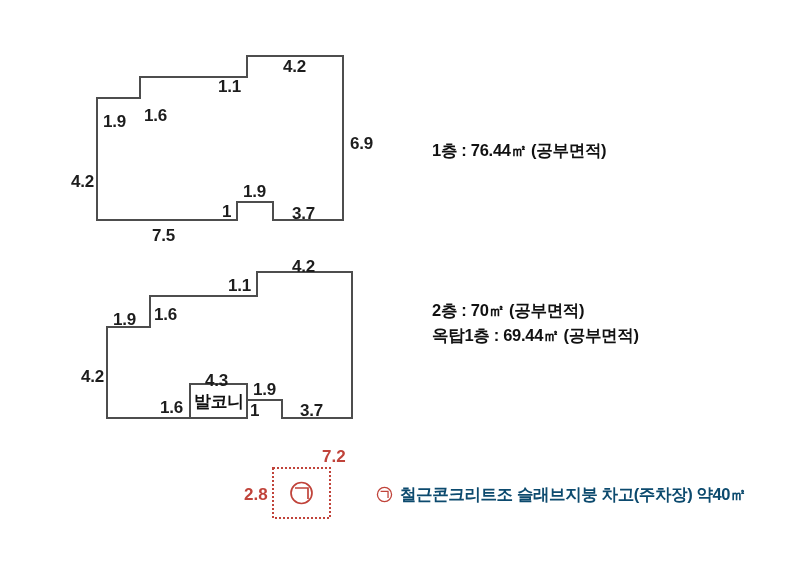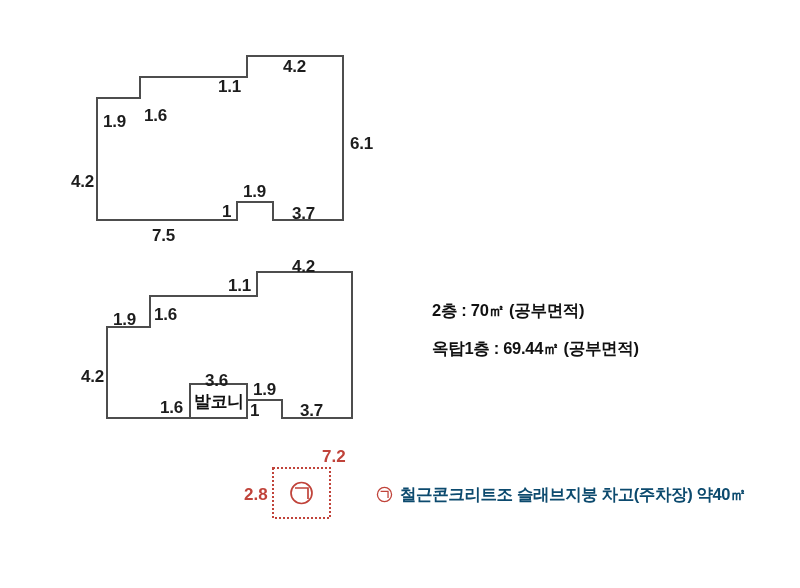--- a/index.html
+++ b/index.html
@@ -160,42 +160,43 @@
       <path class="garage-symbol-mark" d="M 295,488 L 308,488 L 308,499"></path>
     </g>
 
   </svg>
 
   <div class="dim" style="left:283px; top:58px;">4.2</div>
   <div class="dim" style="left:218px; top:78px;">1.1</div>
   <div class="dim" style="left:144px; top:107px;">1.6</div>
   <div class="dim" style="left:103px; top:113px;">1.9</div>
   <div class="dim" style="left:71px;  top:173px;">4.2</div>
-  <div class="dim" style="left:350px; top:135px;">6.1</div>
+  <div class="dim" style="left:350px; top:135px;">6.9</div>
   <div class="dim" style="left:243px; top:183px;">1.9</div>
   <div class="dim" style="left:222px; top:203px;">1</div>
   <div class="dim" style="left:292px; top:205px;">3.7</div>
   <div class="dim" style="left:152px; top:227px;">7.5</div>
 
+  <div class="note" style="left:432px; top:138px;">1층 : 76.44㎡ (공부면적)</div>
 
   <div class="dim" style="left:292px; top:258px;">4.2</div>
   <div class="dim" style="left:228px; top:277px;">1.1</div>
   <div class="dim" style="left:154px; top:306px;">1.6</div>
   <div class="dim" style="left:113px; top:311px;">1.9</div>
   <div class="dim" style="left:81px;  top:368px;">4.2</div>
-  <div class="dim" style="left:205px; top:372px;">3.6</div>
+  <div class="dim" style="left:205px; top:372px;">4.3</div>
   <div class="dim" style="left:253px; top:381px;">1.9</div>
   <div class="dim" style="left:160px; top:399px;">1.6</div>
   <div class="dim" style="left:250px; top:402px;">1</div>
   <div class="dim" style="left:300px; top:402px;">3.7</div>
 
   <div class="room-label" style="left:194px; top:393px;">발코니</div>
 
   <div class="note" style="left:432px; top:298px;">2층 : 70㎡ (공부면적)</div>
-  <div class="note" style="left:432px; top:336px;text-align:right;">옥탑1층 : 69.44㎡ (공부면적)</div>
+  <div class="note" style="left:432px; top:323px;text-align:right;">옥탑1층 : 69.44㎡ (공부면적)</div>
 
   <div class="dim-red" style="left:290px; top:448px;margin-left:32px;">7.2</div>
   <div class="dim-red" style="left:244px; top:486px;">2.8</div>
 
   <div class="legend-red legend-row" style="left:376px; top:486px;">
     <span class="legend-glyph">
       <svg viewBox="0 0 24 24" width="17" height="17" style="display:block;overflow:visible;">
         <circle cx="12" cy="12" r="10" fill="none" stroke="#c0433a" stroke-width="1.8"></circle>
         <path d="M 6.5,7.5 L 17,7.5 L 17,17" fill="none" stroke="#c0433a" stroke-width="1.8"></path>
       </svg>

